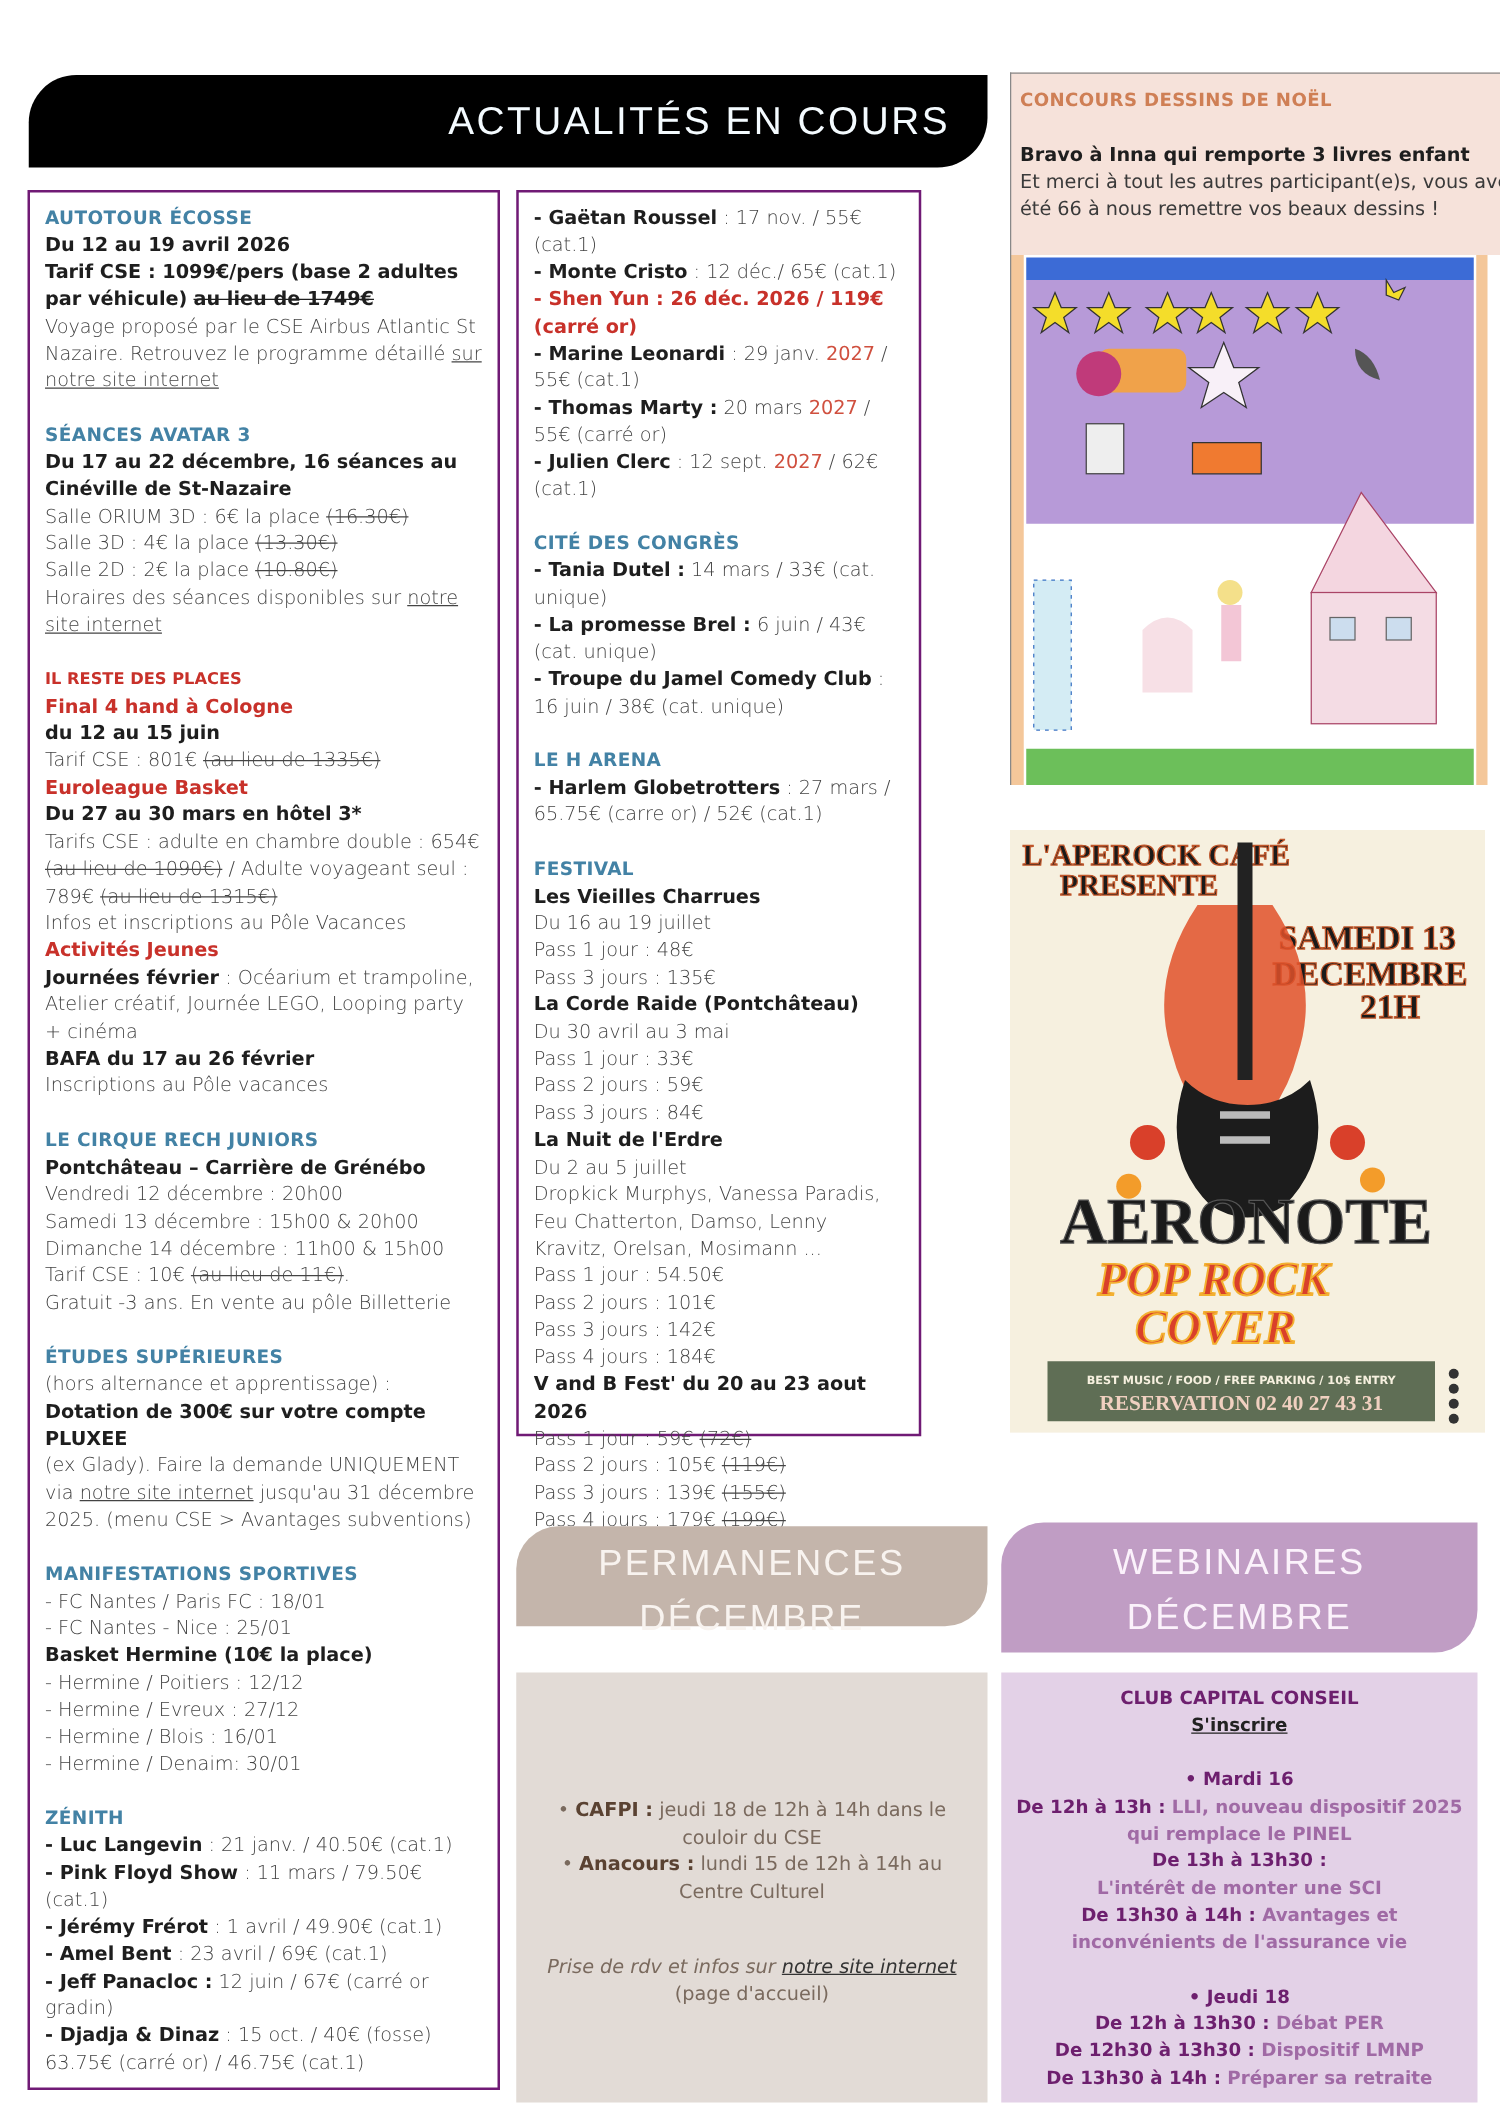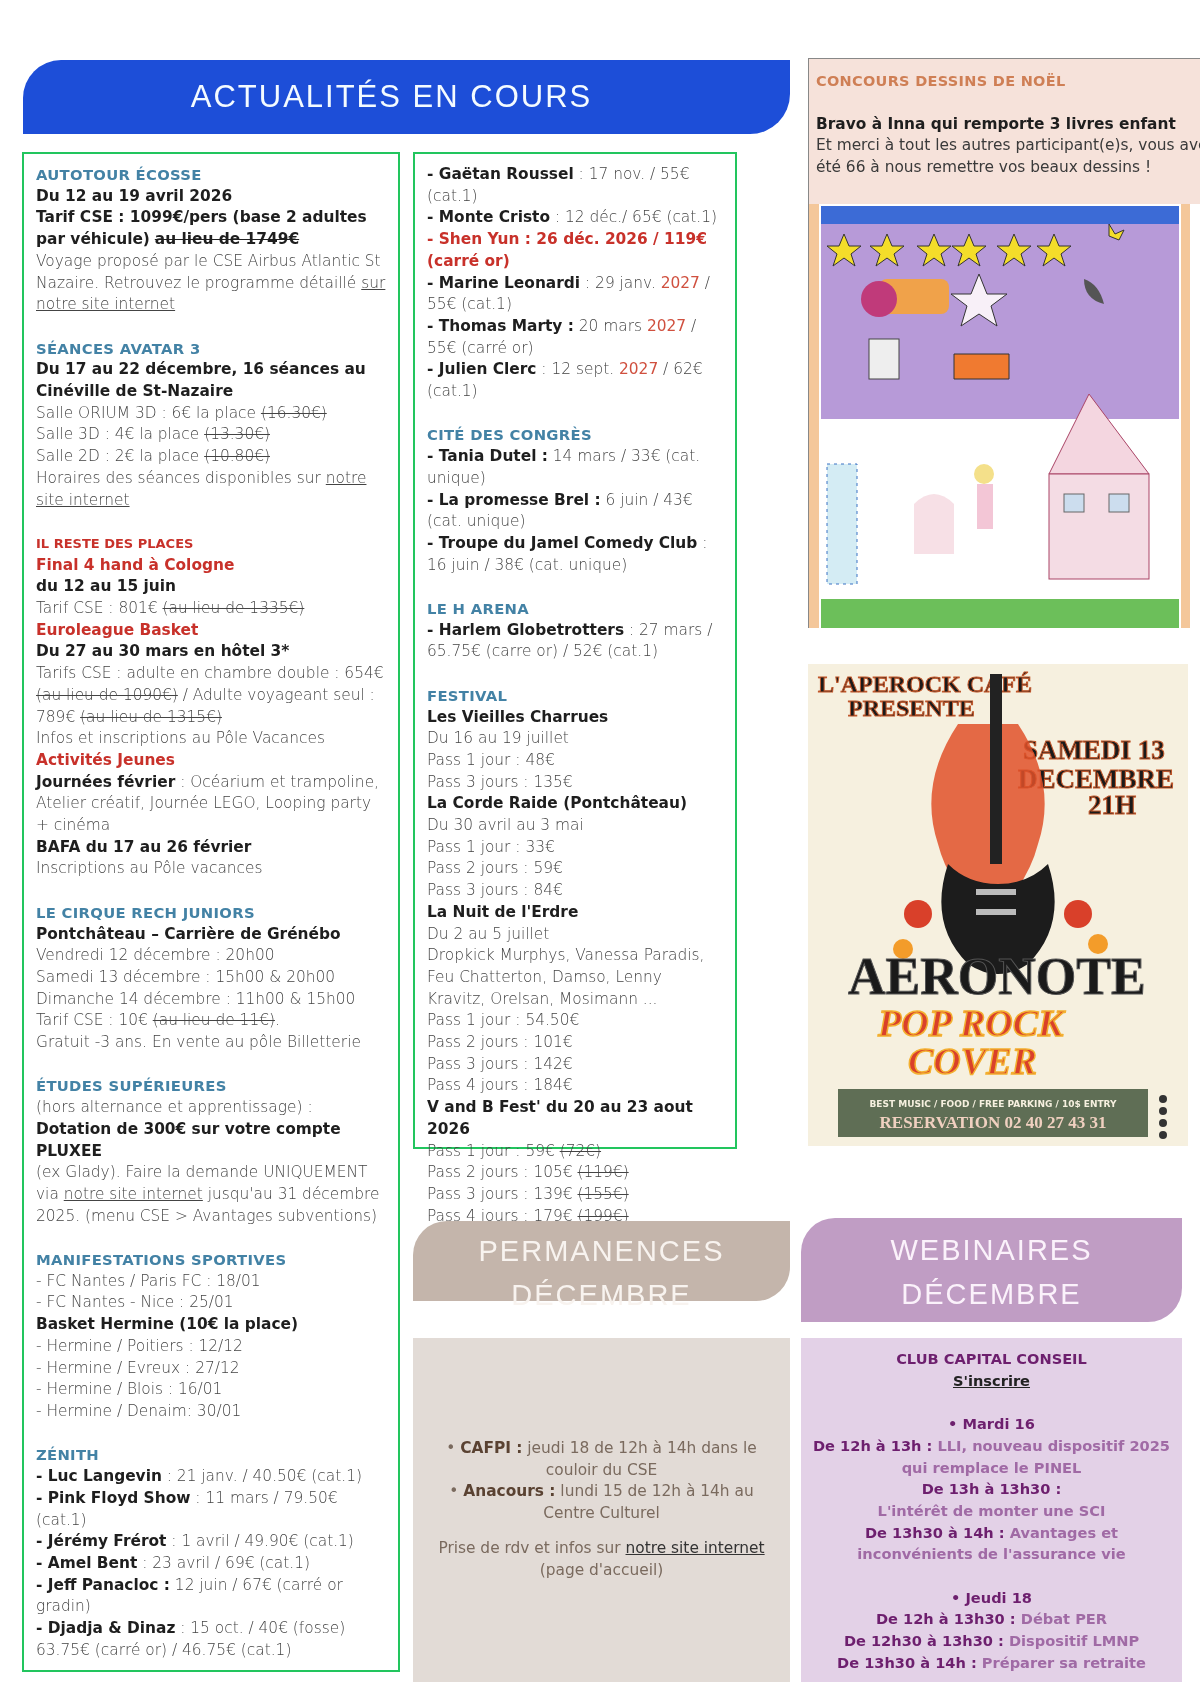--- a/index.html
+++ b/index.html
@@ -2,28 +2,28 @@
 <html><head>
 <meta charset="utf-8">
 <style>
   * { box-sizing: border-box; margin: 0; padding: 0; }
   body {
     width: 1200px; height: 1697px; background: #ffffff; position: relative; overflow: hidden;
     font-family: "DejaVu Sans", sans-serif; color: #2a2a2a;
   }
   .abs { position: absolute; }
   .banner-main {
-    left: 23px; top: 60px; width: 767px; height: 74px; background: #1d4ed8;
+    left: 23px; top: 60px; width: 767px; height: 74px; background: #000000;
     border-top-left-radius: 38px; border-bottom-right-radius: 40px;
     color: #f4fbff; font-size: 31px; font-weight: 300; letter-spacing: 2px;
-    display: flex; align-items: center; justify-content: center; padding-right: 30px;
+    display: flex; align-items: center; justify-content: flex-end; padding-right: 30px;
     font-family: "Liberation Sans", sans-serif;
   }
   .col {
-    border: 2px solid #22c55e; background: #fff; padding: 10px 12px;
+    border: 2px solid #701a75; background: #fff; padding: 10px 12px;
     font-size: 15.4px; line-height: 21.7px; color: #333;
   }
   .col1 { left: 22px; top: 152px; width: 378px; height: 1520px; }
   .col2 { left: 413px; top: 152px; width: 324px; height: 997px; }
   .sec { margin-bottom: 21.7px; }
   .h { color: #4382a5; font-weight: bold; letter-spacing: 0.3px; font-size: 14.8px; }
   .hr { color: #c8312a; font-weight: bold; font-size: 13px; }
   .b { font-weight: bold; color: #1e1e1e; }
   .red { color: #c8312a; font-weight: bold; }
   .redlight { color: #d0503f; }
@@ -265,21 +265,21 @@
   </svg>
 </div>
 
 <div class="abs perm-banner">
   <div>PERMANENCES</div>
   <div>DÉCEMBRE</div>
 </div>
 <div class="abs perm-box">
   <div>• <span class="b2">CAFPI :</span><span> jeudi 18 de 12h à 14h dans le couloir du CSE</span></div>
   <div>• <span class="b2">Anacours :</span><span> lundi 15 de 12h à 14h au Centre Culturel</span></div>
-  <div style="margin-top:13px;"><span>Prise de rdv et infos sur</span> <a class="u">notre site internet</a></div>
+  <div style="margin-top:38px;font-style:italic;"><span>Prise de rdv et infos sur</span> <a class="u">notre site internet</a></div>
   <div>(page d'accueil)</div>
 </div>
 
 <div class="abs web-banner">
   <div>WEBINAIRES</div>
   <div>DÉCEMBRE</div>
 </div>
 <div class="abs web-box">
   <div class="dk">CLUB CAPITAL CONSEIL</div>
   <a class="lk">S'inscrire</a>

